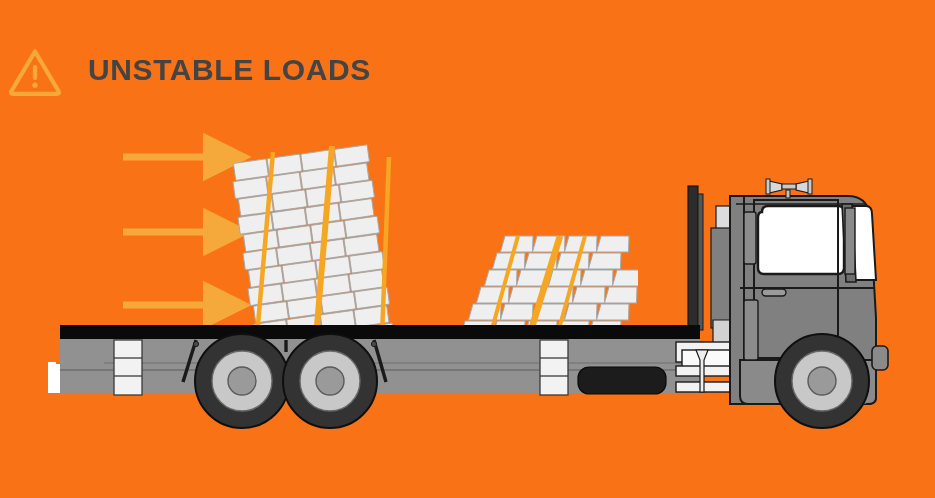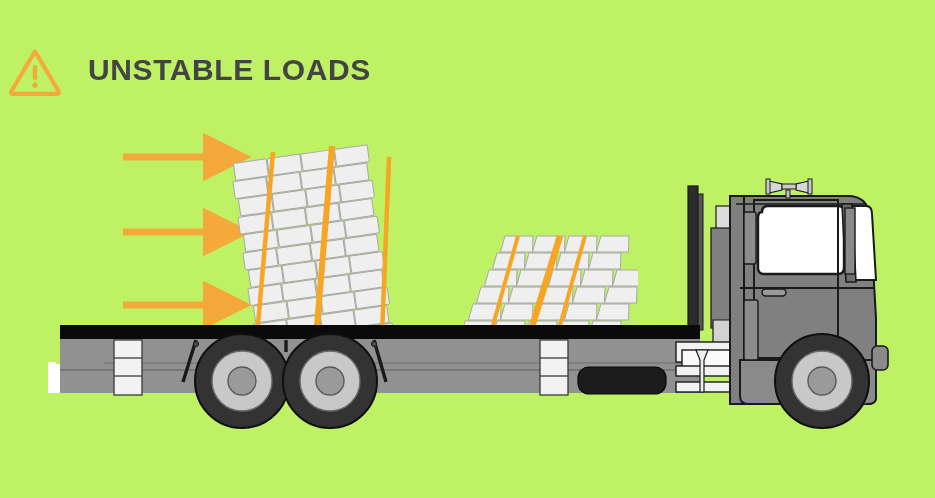--- a/index.html
+++ b/index.html
@@ -10,21 +10,21 @@
   body {
     width: 935px;
     height: 498px;
     overflow: hidden;
     font-family: "Liberation Sans", sans-serif;
   }
   #scene {
     position: relative;
     width: 935px;
     height: 498px;
-    background: #bef264;
+    background: #f97316;
   }
   #header {
     position: absolute;
     left: 0;
     top: 0;
     width: 935px;
     height: 120px;
     display: flex;
     align-items: center;
   }

